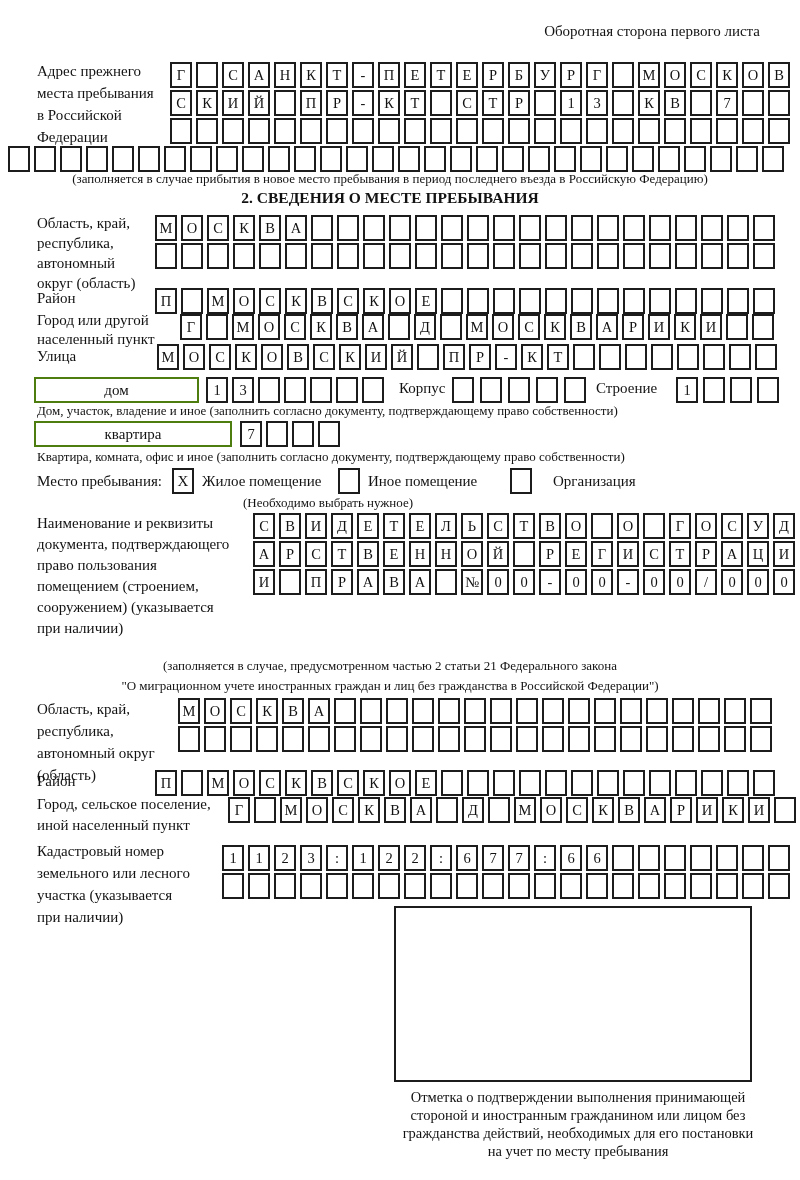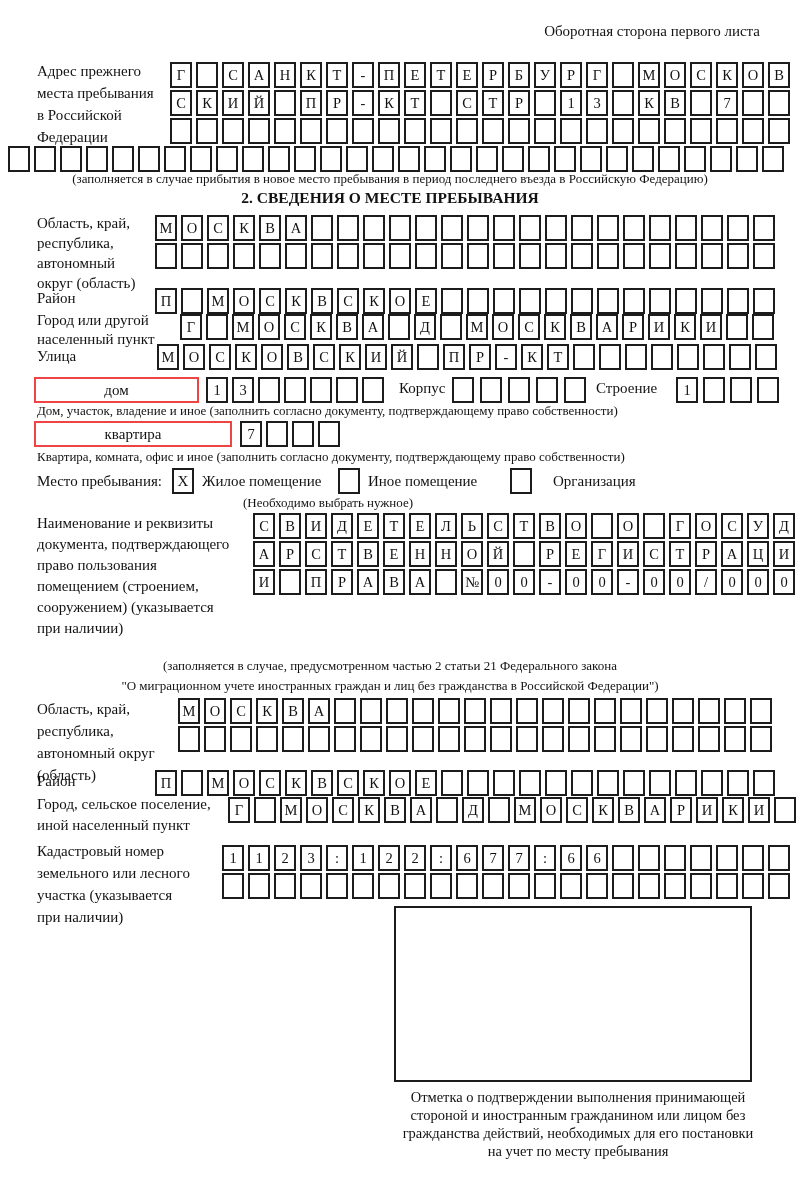--- a/index.html
+++ b/index.html
@@ -19,21 +19,21 @@
     width:18px; height:22px; border:2px solid #1c1c1c; flex:0 0 18px;
     display:flex; align-items:center; justify-content:center;
     font-size:14.5px; background:#fff;
   }
   .chk {
     position:absolute; width:18px; height:22px; border:2px solid #1c1c1c;
     display:flex; align-items:center; justify-content:center; font-size:15px;
     background:#fff;
   }
   .typerect {
-    position:absolute; height:22px; border:2px solid #ef4444; background:#fff;
+    position:absolute; height:22px; border:2px solid #4d7c0f; background:#fff;
     display:flex; align-items:center; justify-content:center; font-size:15px;
   }
   .stampbox { position:absolute; border:2px solid #1c1c1c; background:#fff; }
 </style>
 </head>
 <body>
 
 <div id="page">
 
   <div class="abs label" style="left:37px; top:60px;">Адрес прежнего

